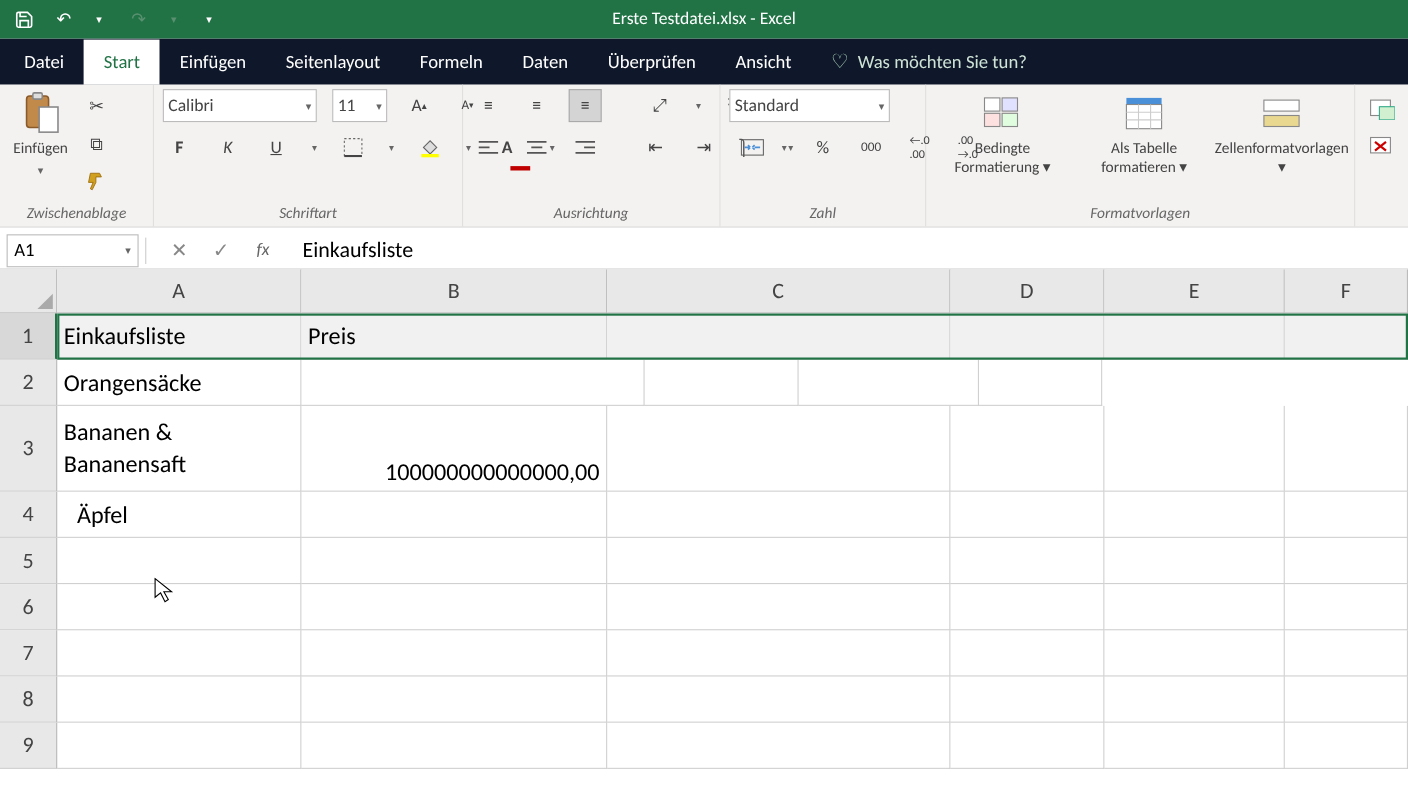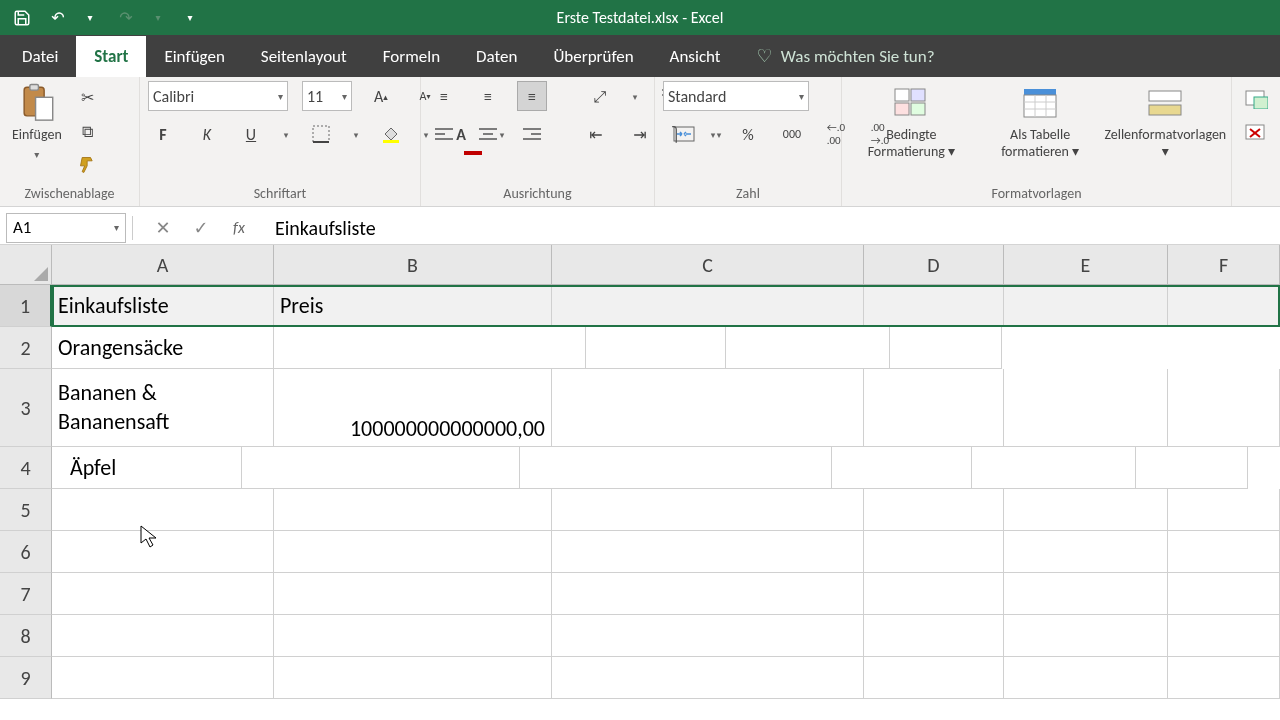--- a/index.html
+++ b/index.html
@@ -6,31 +6,31 @@
 body { background: #fff; overflow: hidden; width: 1280px; height: 720px; }
 
 
 .titlebar { background: #217346; height: 35px; display: flex; align-items: center; color: #fff; position: relative; }
 .qat { display: flex; align-items: center; gap: 8px; padding: 0 8px; }
 .qat-btn { width: 28px; height: 28px; display: flex; align-items: center; justify-content: center; color: #fff; font-size: 16px; }
 .qat-drop { font-size: 10px; margin-left: -4px; }
 .title-text { position: absolute; left: 50%; transform: translateX(-50%); color: #fff; font-size: 16px; }
 
 
-.ribbon-tabs { background: #404040; height: 42px; display: flex; align-items: flex-end; padding-left: 4px; }
+.ribbon-tabs { background: #0f172a; height: 42px; display: flex; align-items: flex-end; padding-left: 4px; }
 .tab { padding: 10px 18px; color: #fff; font-size: 17px; cursor: pointer; }
-.tab.active { background: #fff; color: #217346; font-weight: bold; }
+.tab.active { background: #fff; color: #217346; }
 .tell-me { display: flex; align-items: center; padding: 10px 18px; color: #cfe3d6; font-size: 17px; }
 .tell-me-icon { font-size: 18px; margin-right: 8px; color: #a8d0b5; }
 
 
 .ribbon { background: #f3f2f1; border-bottom: 1px solid #d4d4d4; height: 130px; display: flex; }
 .group { border-right: 1px solid #e1dfdd; padding: 4px 8px 2px 8px; display: flex; flex-direction: column; justify-content: space-between; position: relative; }
 .group-body { display: flex; align-items: flex-start; gap: 6px; flex: 1; }
-.group-label { text-align: center; font-size: 14px; color: #666; padding: 2px 0; position: relative; }
+.group-label { text-align: center; font-size: 14px; color: #666; padding: 2px 0; position: relative; font-style: italic; }
 
 .big-btn { display: flex; flex-direction: column; align-items: center; gap: 4px; padding: 2px 4px; min-width: 50px; }
 .big-btn-icon { width: 40px; height: 40px; display: flex; align-items: center; justify-content: center; }
 .big-btn-label { font-size: 14px; color: #444; text-align: center; line-height: 1.2; }
 
 .col-stack { display: flex; flex-direction: column; gap: 6px; padding: 2px; }
 .small-btn { width: 28px; height: 28px; display: flex; align-items: center; justify-content: center; font-size: 16px; color: #444; }
 
 .combo { height: 30px; border: 1px solid #bbb; background: #fff; display: flex; align-items: center; padding: 0 4px; font-size: 16px; color: #444; }
 .combo-drop { margin-left: auto; font-size: 10px; color: #666; }
@@ -379,21 +379,21 @@
       </div>
       <div class="cell-row">
         <div class="cell" style="width: 222px; height: 78px; white-space: normal; line-height: 1.3;">Bananen &amp; Bananensaft</div>
         <div class="cell num" style="width: 278px; height: 78px; align-items: flex-end;">100000000000000,00</div>
         <div class="cell" style="width: 312px; height: 78px;"></div>
         <div class="cell" style="width: 140px; height: 78px;"></div>
         <div class="cell" style="width: 164px; height: 78px;"></div>
         <div class="cell" style="width: 112px; height: 78px;"></div>
       </div>
       <div class="cell-row">
-        <div class="cell" style="width: 190px; height: 42px; padding-left: 18px;">Äpfel</div>
+        <div class="cell" style="width: 222px; height: 42px; padding-left: 18px;">Äpfel</div>
         <div class="cell" style="width: 278px; height: 42px;"></div>
         <div class="cell" style="width: 312px; height: 42px;"></div>
         <div class="cell" style="width: 140px; height: 42px;"></div>
         <div class="cell" style="width: 164px; height: 42px;"></div>
         <div class="cell" style="width: 112px; height: 42px;"></div>
       </div>
       <div class="cell-row">
         <div class="cell" style="width: 222px; height: 42px;"></div>
         <div class="cell" style="width: 278px; height: 42px;"></div>
         <div class="cell" style="width: 312px; height: 42px;"></div>

